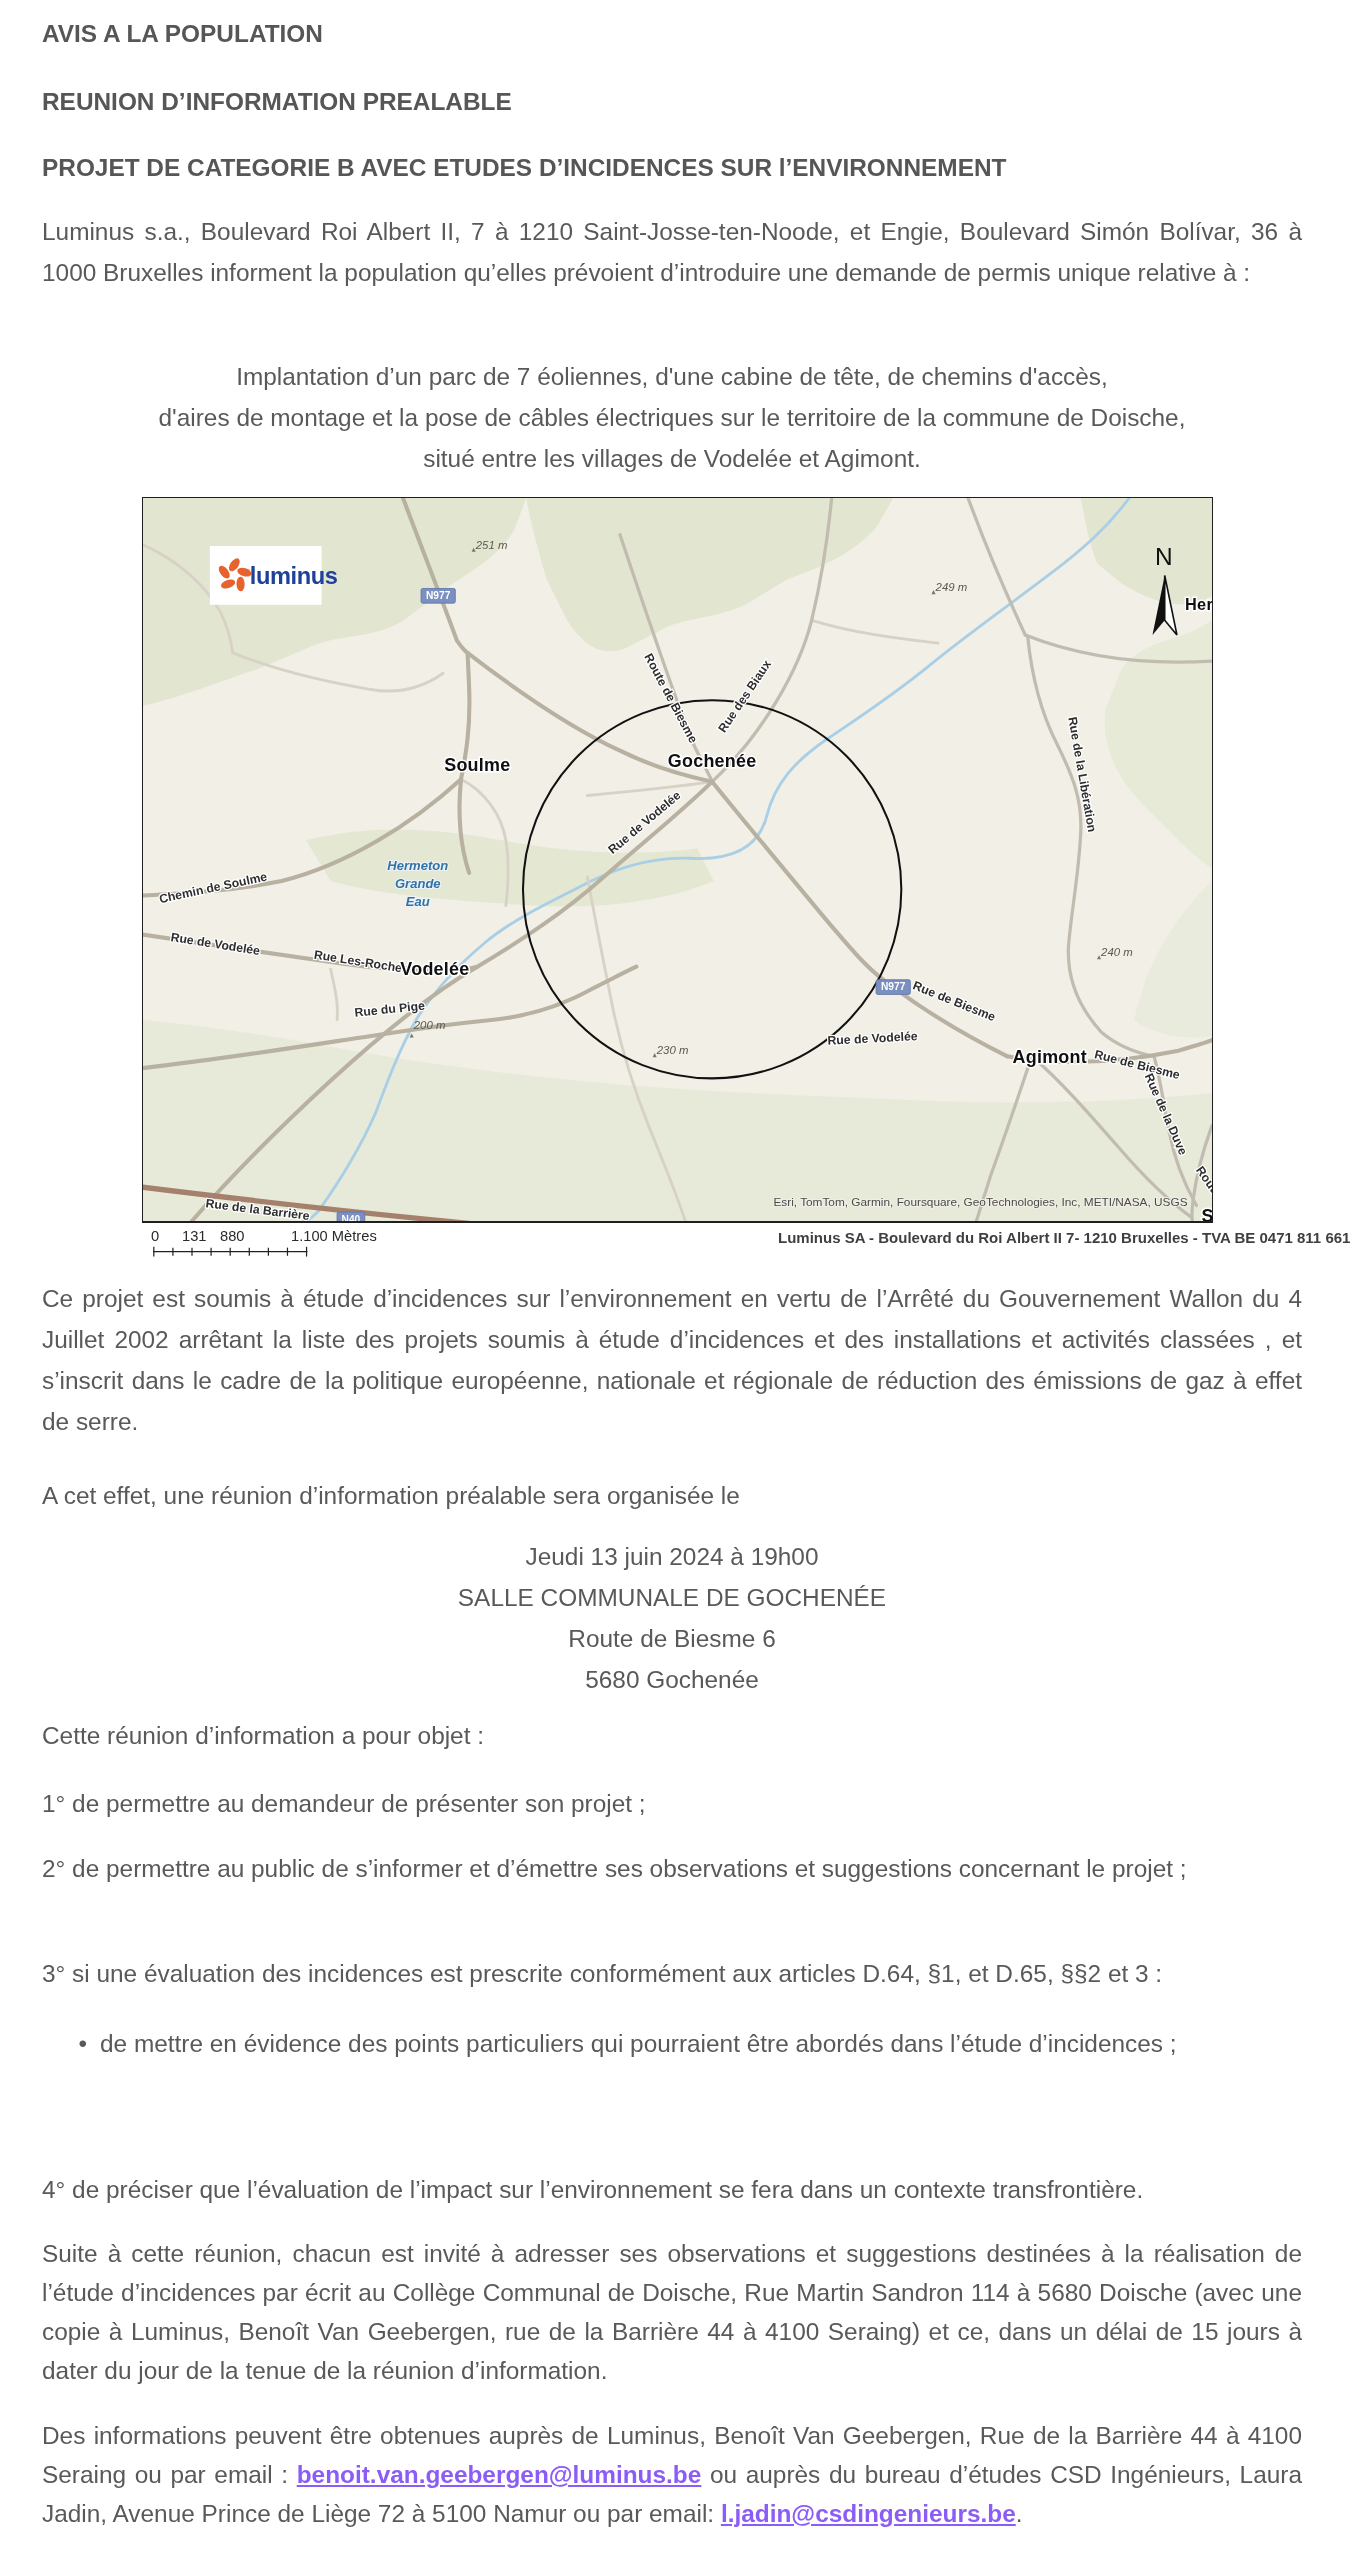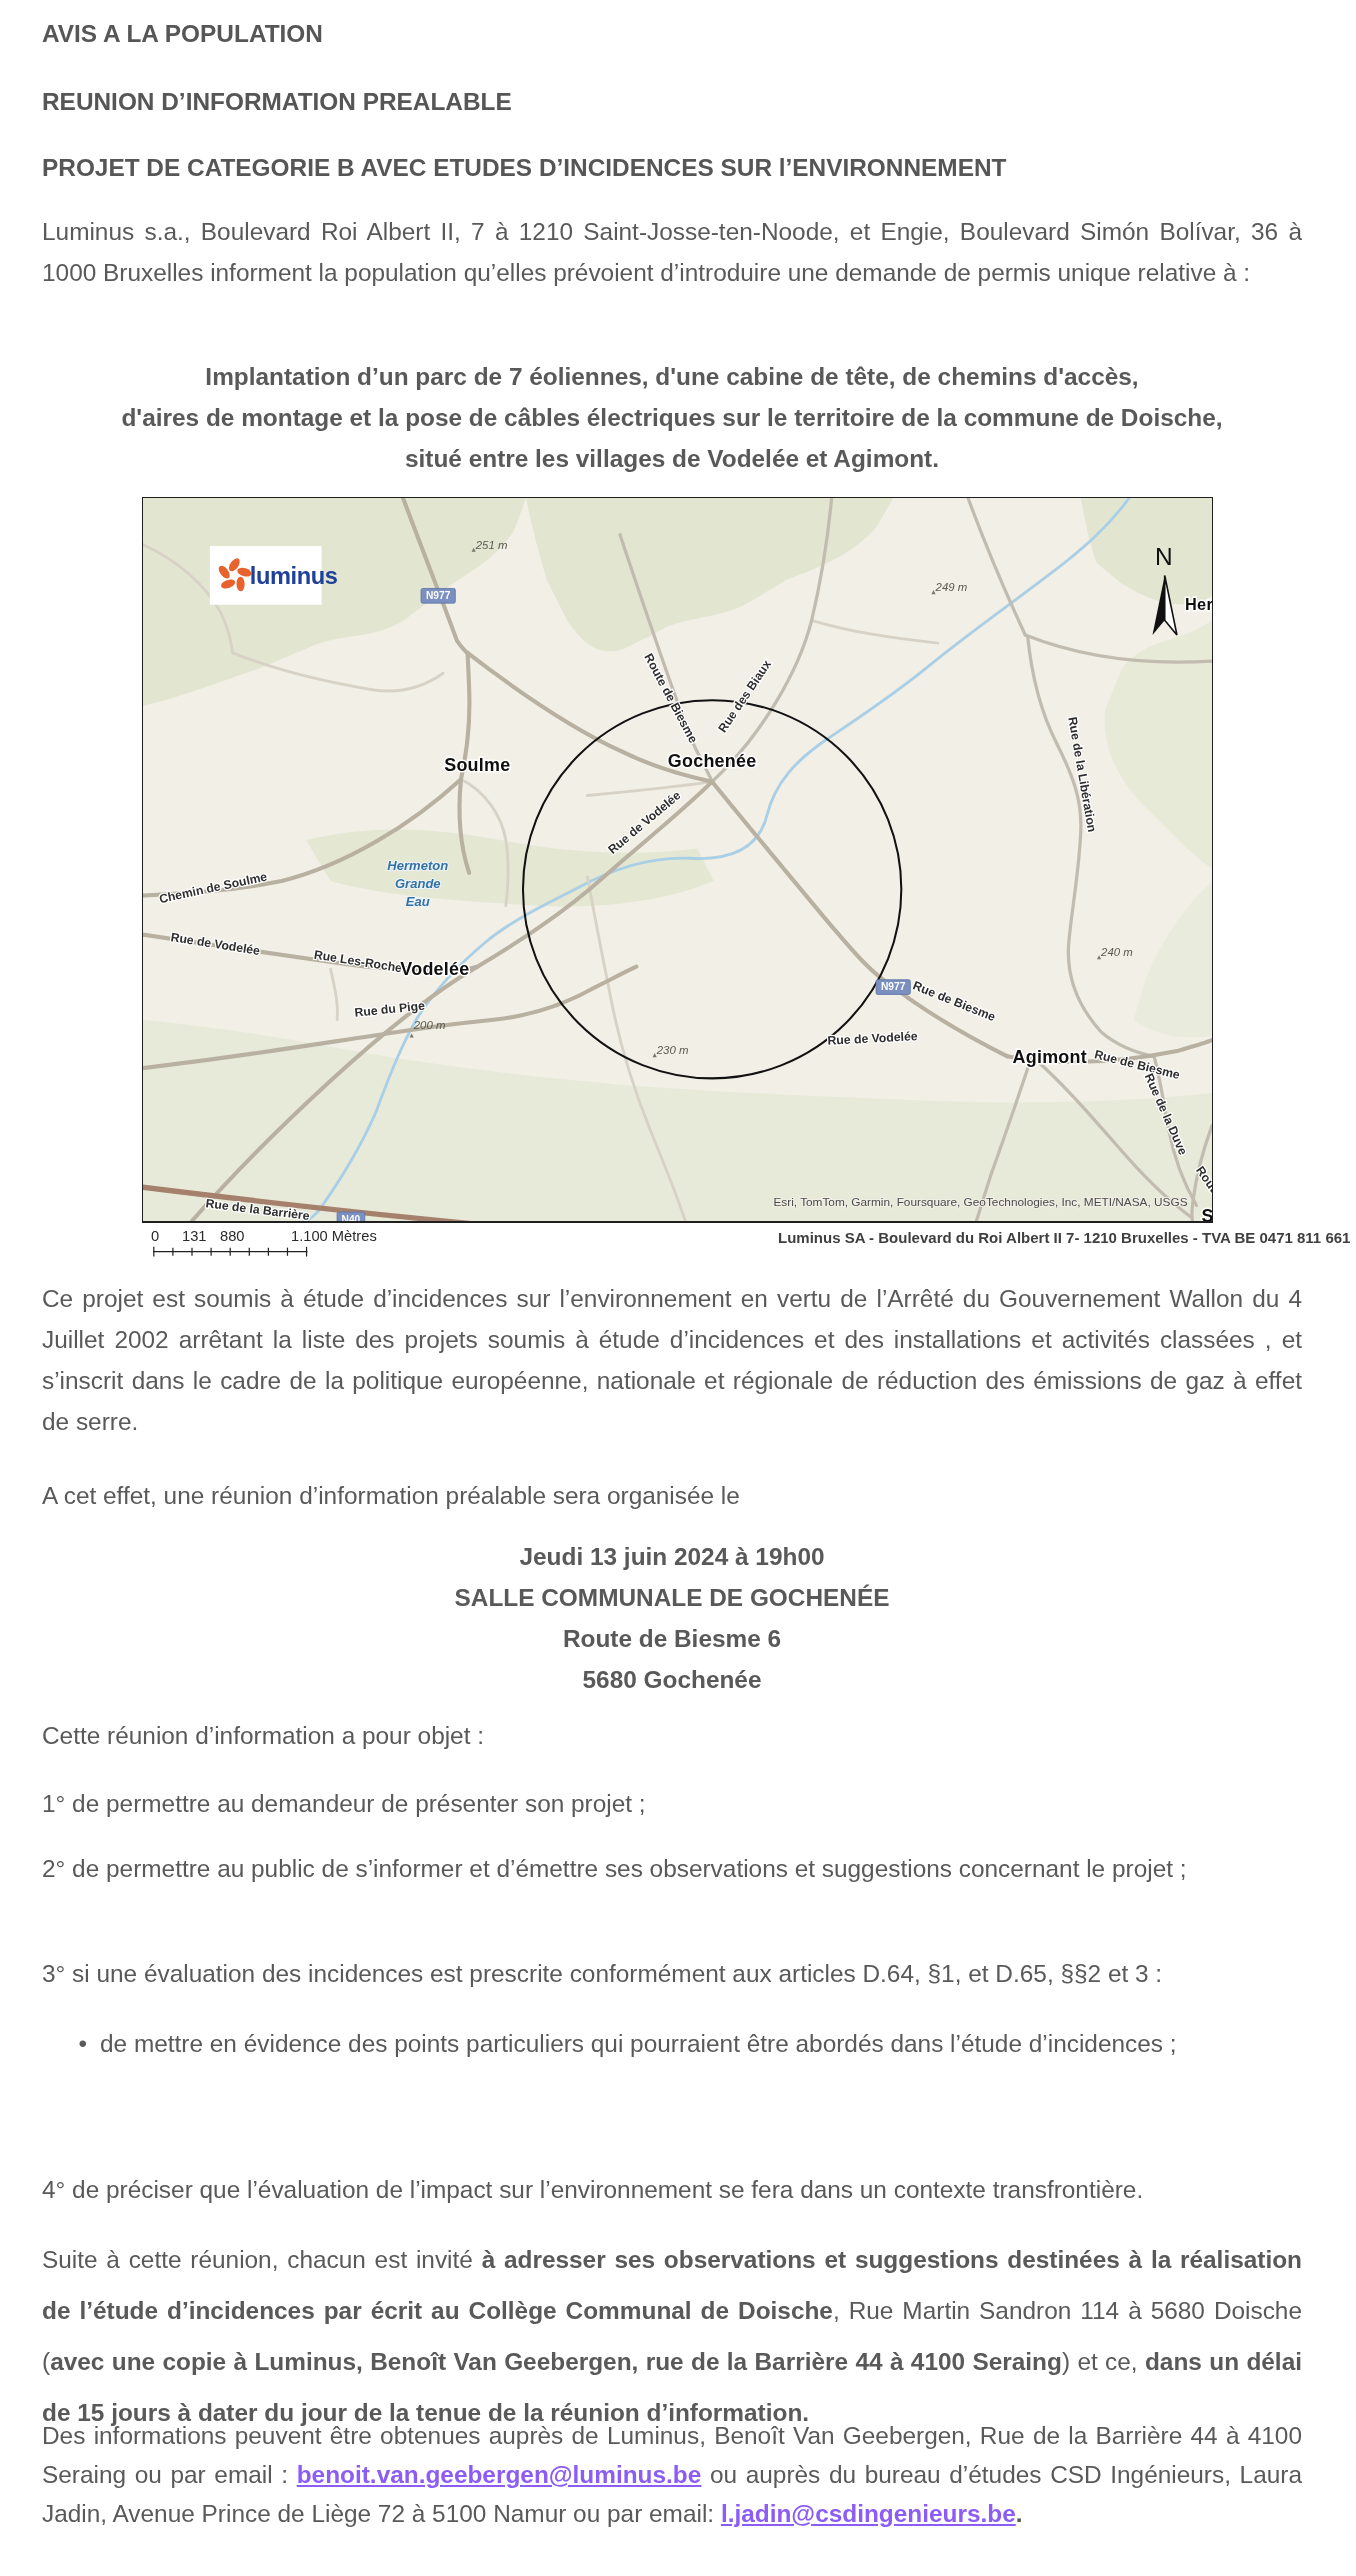--- a/index.html
+++ b/index.html
@@ -7,21 +7,21 @@
     width:1356px;height:2576px;background:#ffffff;position:relative;
     font-family:"Liberation Sans","DejaVu Sans",sans-serif;color:#595959;
     overflow:hidden;
   }
   .abs{position:absolute}
   .hd{position:absolute;left:42px;width:1260px;text-align:left;font-weight:bold;
       font-size:24.4px;line-height:41px;color:#565656}
   .p{position:absolute;left:42px;width:1260px;font-size:24.4px;line-height:41px}
   .just{text-align:justify}
   .ctr{text-align:center}
-  .b{font-weight:bold}
+  .b{font-weight:normal}
   .link{color:#8b5cf6;font-weight:bold;text-decoration:underline}
   
   .map{position:absolute;left:142px;top:497px;width:1071px;height:726px;
        border:1.6px solid #1f1f1f;border-bottom:2.4px solid #1f1f1f;box-sizing:border-box;
        background:#f1efe6}
   .map svg{display:block;width:100%;height:100%}
   
   .scl{position:absolute;top:1228px;font-size:14.7px;color:#2a2a2a;line-height:16.3px;white-space:nowrap}
   .credit{position:absolute;left:778px;top:1229px;font-size:15px;font-weight:bold;color:#3f3f3f;white-space:nowrap}
   
@@ -231,20 +231,20 @@
 <div class="p" style="top:1783px">1° de permettre au demandeur de présenter son projet ;</div>
 <div class="p just" style="top:1848px">2° de permettre au public de s’informer et d’émettre ses observations et suggestions concernant le projet ;</div>
 <div class="p" style="top:1953px">3° si une évaluation des incidences est prescrite conformément aux articles D.64, §1, et D.65, §§2 et 3 :</div>
 
 <ul class="blist" style="top:2019px">
   <li><span>de mettre en évidence des points particuliers qui pourraient être abordés dans l’étude d’incidences ;</span></li>
 </ul>
 
 <div class="p" style="top:2169px">4° de préciser que l’évaluation de l’impact sur l’environnement se fera dans un contexte transfrontière.</div>
 
-<div class="p just" style="top:2234px;line-height:51px">
+<div class="p just" style="top:2234px;line-height:39px">
   <span>Suite à cette réunion, chacun est invité </span><span class="b">à adresser ses observations et suggestions destinées à la réalisation de l’étude d’incidences par écrit au Collège Communal de Doische</span><span>, Rue Martin Sandron 114 à 5680 Doische (</span><span class="b">avec une copie à Luminus, Benoît Van Geebergen, rue de la Barrière 44 à 4100 Seraing</span><span>) et ce, </span><span class="b">dans un délai de 15 jours à dater du jour de la tenue de la réunion d’information.</span>
 </div>
 
 <div class="p just" style="top:2416px;line-height:39px">
   <span>Des informations peuvent être obtenues auprès de Luminus, Benoît Van Geebergen, Rue de la Barrière 44 à 4100 Seraing ou par email : </span><a href="#" class="link">benoit.van.geebergen@luminus.be</a><span> ou auprès du bureau d’études CSD Ingénieurs, Laura Jadin, Avenue Prince de Liège 72 à 5100 Namur ou par email: </span><a href="#" class="link">l.jadin@csdingenieurs.be</a><span class="b">.</span>
 </div>
 
 
 </body></html>

